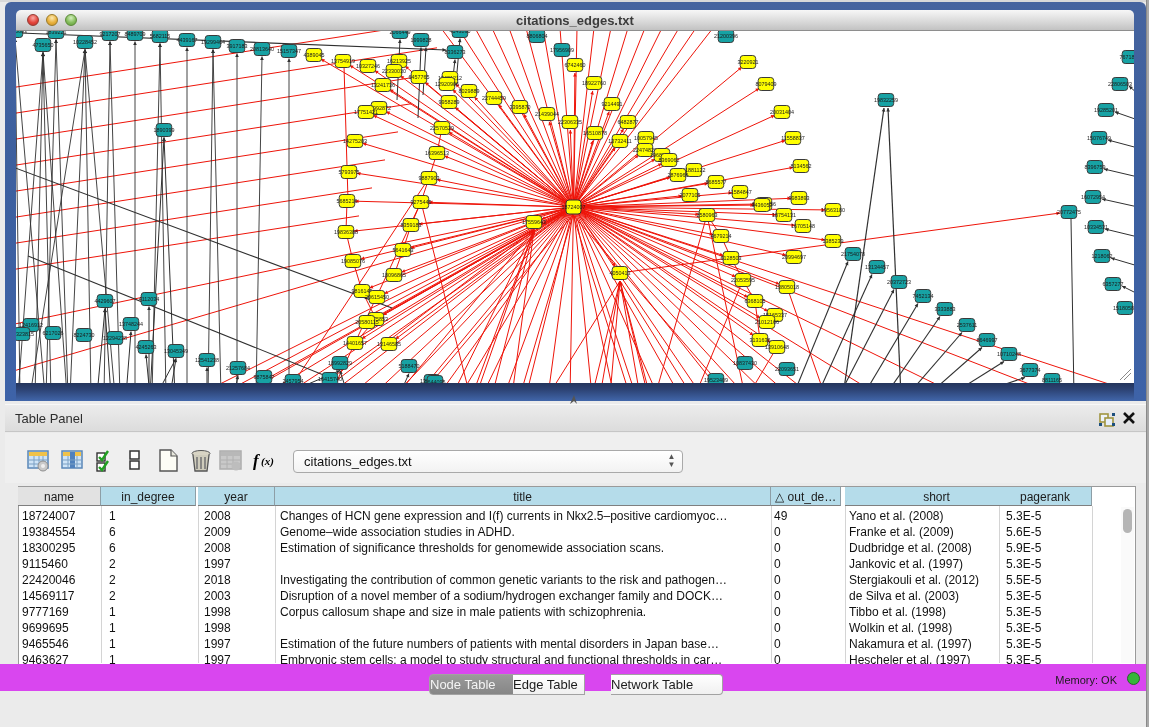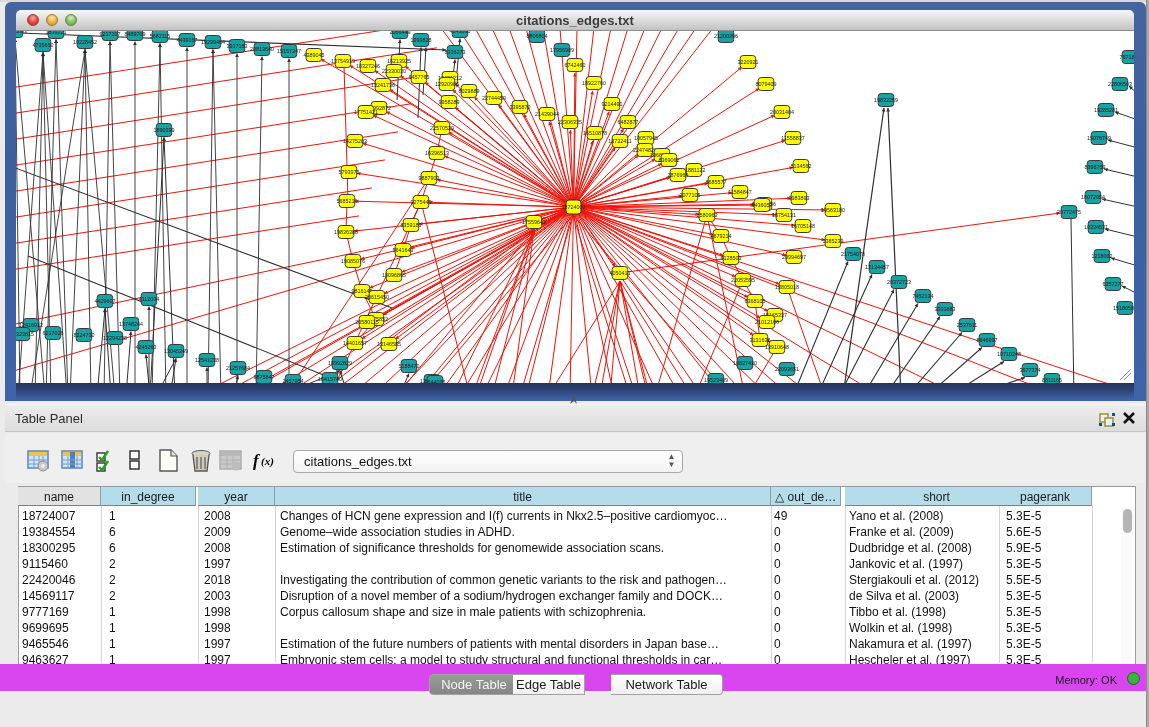--- a/index.html
+++ b/index.html
@@ -29,21 +29,21 @@
  border:1px solid #9a9a9a}
 .th{position:absolute;top:486px;height:20px;font-size:12px;color:#1c1c1c;text-align:center;
  line-height:20px;background:#b5dcea;border-right:1px solid #8d9ea6;border-top:1px solid #9a9a9a;border-bottom:1px solid #7f7f7f;z-index:5}
 .trow{position:absolute;left:18px;width:1104px;height:16px;font-size:12px;color:#111;white-space:nowrap}
 .trow span{position:absolute;top:1px}
 .c0{left:4px}.c1{left:91px}.c2{left:186px}.c3{left:262px}.c4{left:756px}.c5{left:831px}.c6{left:988px}
 .vline{position:absolute;top:506px;height:157px;width:1px;background:#d4d4d4;z-index:4}
 #scrollv{position:absolute;left:1121px;top:507px;width:13px;height:156px;background:#fafafa}
 #scrollv .thumb{position:absolute;left:2px;top:2px;width:9px;height:24px;background:#b5b5b5;border-radius:5px}
 #tabs{position:absolute;left:429px;top:674px;height:21px;font-size:13px;z-index:6}
-.seg{position:absolute;top:0;height:21px;line-height:20px;text-align:center;border:1px solid #a2a2a2}
+.seg{position:absolute;top:0;height:21px;line-height:20px;border:1px solid #a2a2a2}
 #seg1{left:0;width:90px;background:linear-gradient(#9a9a9a,#868686);color:#f4f4f4;border-radius:4px 0 0 4px}
 #seg2{left:84px;width:72px;background:linear-gradient(#fff,#f0f0f0);color:#1c1c1c;border-left:none}
 #seg3{left:182px;width:112px;background:linear-gradient(#fff,#f0f0f0);color:#1c1c1c;border-left:none;border-radius:0 4px 4px 0}
 #status{position:absolute;left:0;top:664px;width:1149px;height:27px;background:#d946ef}
 #status .m{position:absolute;right:32px;top:10px;font-size:11px;color:#1c1c1c}
 #memdot{position:absolute;right:9px;top:8px;width:13px;height:13px;border-radius:50%;
  background:#35b53a;border:1.5px solid #28622a}
 #appright{position:absolute;right:0px;top:0;width:3px;height:727px;background:#a8a8a8;border-left:1px solid #8a8a8a}
 #apptop{position:absolute;left:0;top:0;width:1149px;height:2px;background:#d9d9d9}
 .icon{position:absolute;top:16px}

